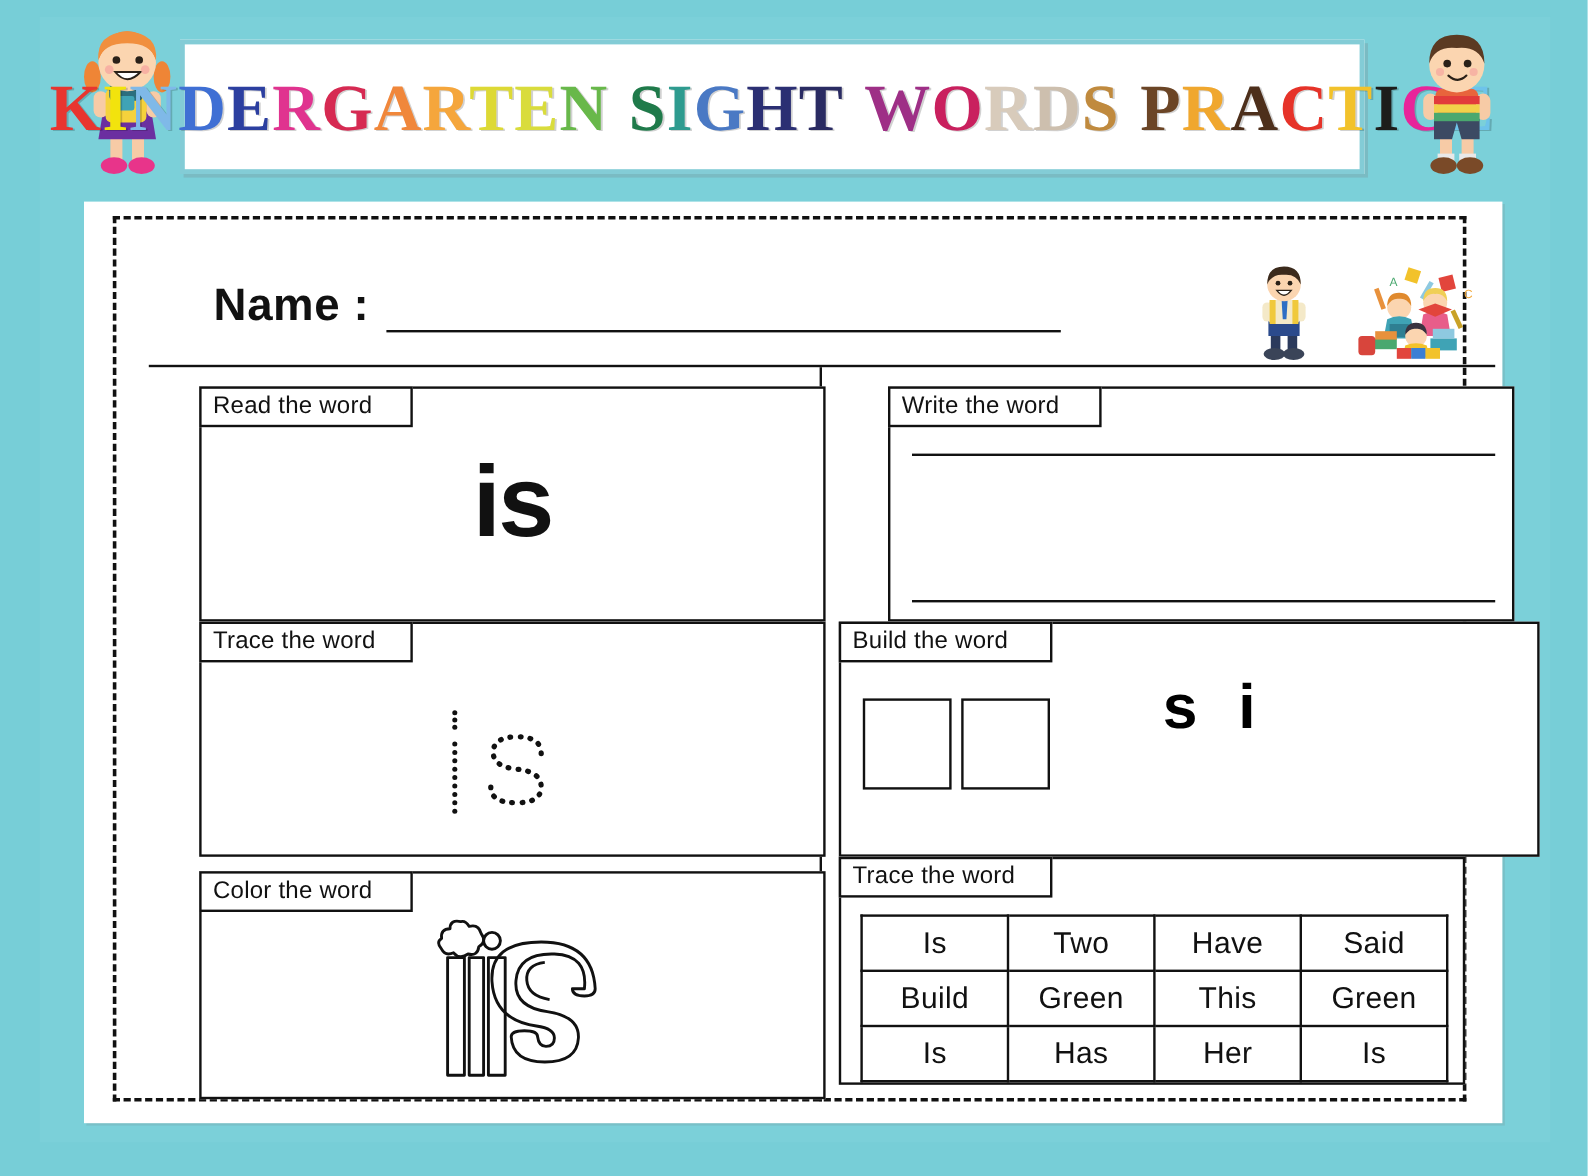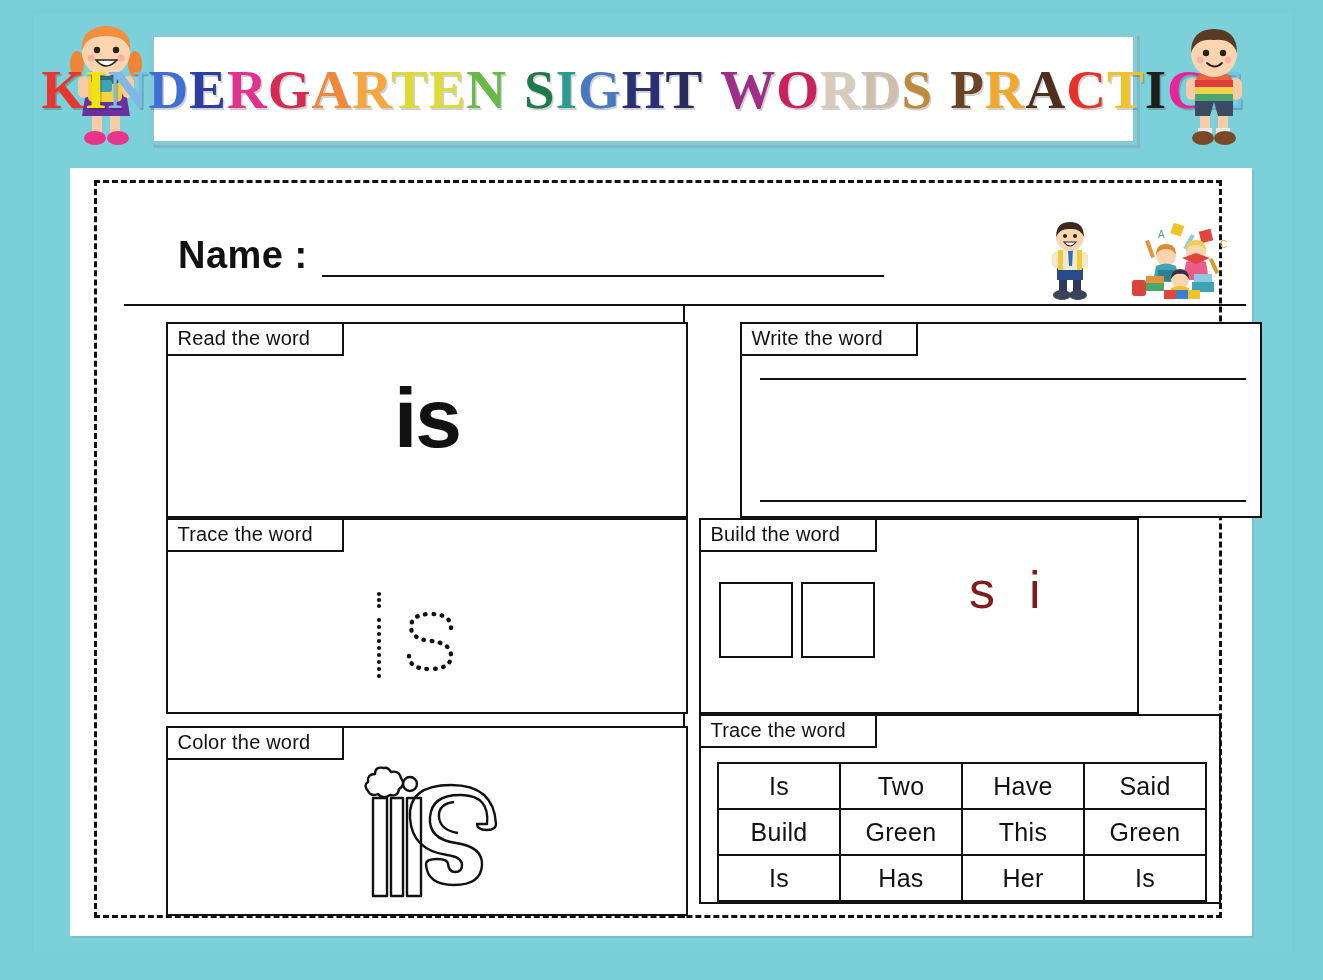--- a/index.html
+++ b/index.html
@@ -137,21 +137,21 @@
     box-sizing: border-box;
   }
 
   
   .box-read  { left: 42px;  top: 16px;  width: 522px; height: 196px; }
   .box-trace { left: 42px;  top: 212px; width: 522px; height: 196px; }
   .box-color { left: 42px;  top: 408px; width: 522px; height: 190px; margin-top: 12px; }
 
   
   .box-write  { left: 14px; top: 16px;  width: 522px; height: 196px; margin-left: 41px; }
-  .box-build  { left: 14px; top: 212px; width: 440px; height: 196px; }
+  .box-build  { left: 14px; top: 212px; width: 584px; height: 196px; }
   .box-circle { left: 14px; top: 408px; width: 522px; height: 190px; }
 
   
   .read-word {
     position: absolute;
     left: 0; right: 0; top: 52px;
     text-align: center;
     font-size: 84px;
     font-weight: bold;
     color: #111;
@@ -190,22 +190,22 @@
     border: 2.5px solid #111;
     box-sizing: border-box;
     background: #fff;
   }
   .build-sq-1 { left: 18px; top: 62px; }
   .build-sq-2 { left: 100px; top: 62px; }
   .build-letters {
     position: absolute;
     left: 268px; top: 44px;
     font-size: 52px;
-    font-weight: normal;
-    color: #7f1d1d;
+    font-weight: bold;
+    color: #000000;
     line-height: 1;
   }
   .build-letters .bl2 { margin-left: 34px; }
 
   
   .circle-table {
     position: absolute;
     left: 16px; top: 46px;
     width: 490px;
     border-collapse: collapse;

